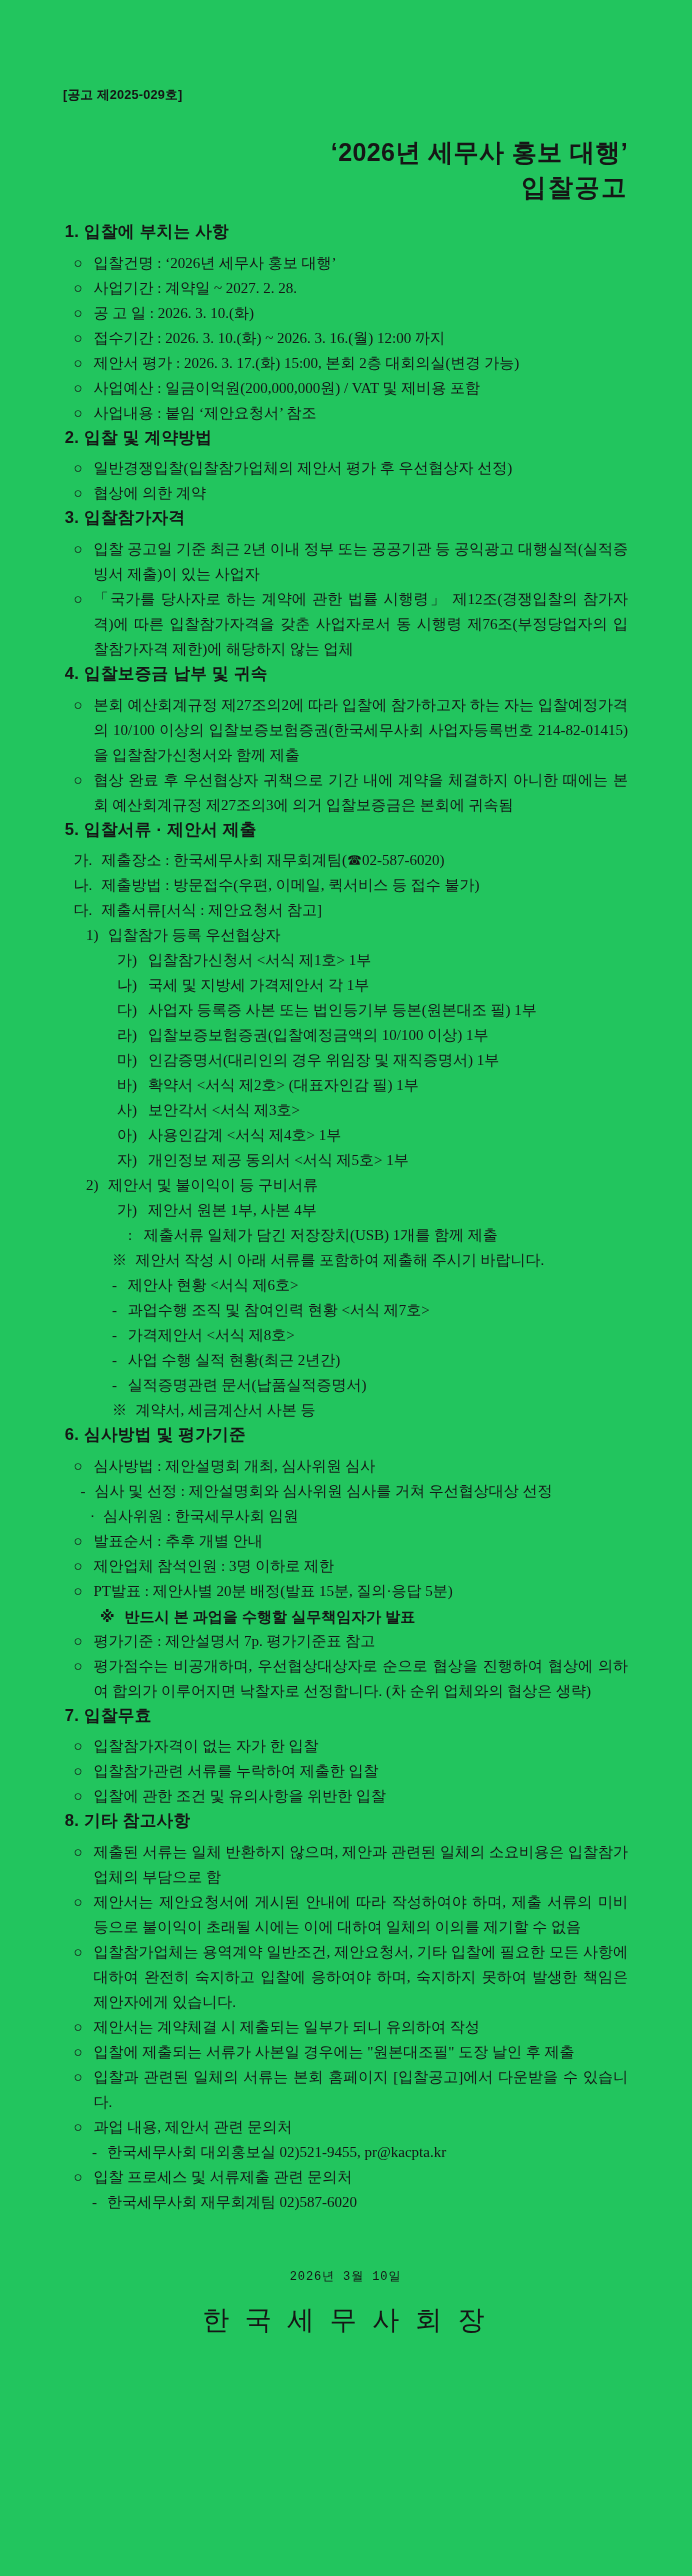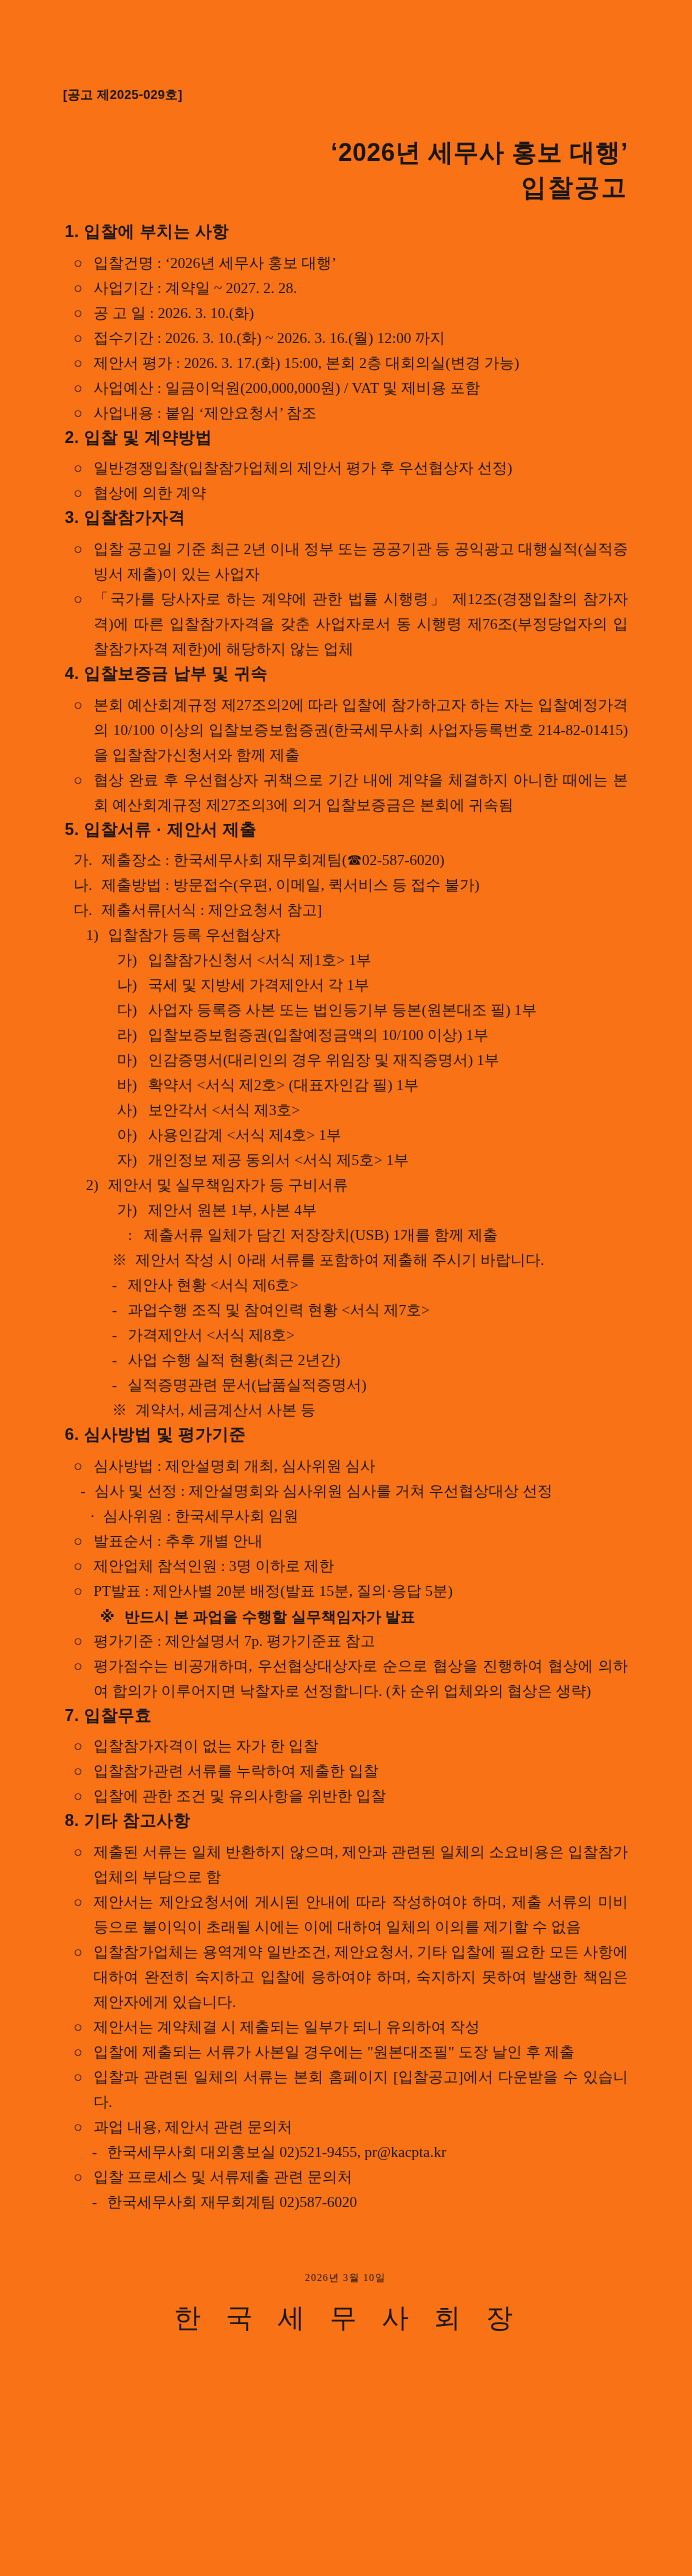--- a/index.html
+++ b/index.html
@@ -1,21 +1,21 @@
 <!DOCTYPE html>
 <html lang="ko" style="font-size:14px"><head>
 <meta charset="utf-8">
 <style>
   html,body{margin:0;padding:0;background:#ffffff;}
   .page{
     position:relative;
     width:693px;
     height:2576px;
     margin:0 auto;
-    background:#f97316;
+    background:#22c55e;
     color:#161616;
     box-sizing:border-box;
     padding:87px 65px 0 63px;
     overflow:hidden;
     font-family:"Liberation Serif","DejaVu Serif",serif;
   }
   .doc-number{
     font-family:"Liberation Sans","DejaVu Sans",sans-serif;
     font-weight:bold;
     font-size:12.7px;
@@ -63,30 +63,31 @@
   .s-dash8{padding-left:29px}  .s-dash8 .marker{width:15px}
   .item.bold{
     font-family:"Liberation Sans","DejaVu Sans",sans-serif;
     font-weight:bold;
   }
   .footer{
     text-align:center;
   }
   .footer-date{
     margin-top:51px;
-    font-size:10px;
+    font-size:12px;
     line-height:23px;
     letter-spacing:0.9px;
+    font-family:Liberation Mono, monospace;
   }
   .footer-signature{
     margin-top:12.2px;
     font-size:27px;
     line-height:38px;
     letter-spacing:4.4px;
-    font-family:Liberation Mono, monospace;
+    font-family:Liberation Serif, serif;
     text-align:center;
   }
 </style>
 </head>
 <body>
 
 <div class="page">
   <div class="doc-number">[공고 제2025-029호]</div>
 
   <div class="title-block">
@@ -208,21 +209,21 @@
         <div class="item s-gax">
           <span class="marker">아)</span>
           <div class="text">사용인감계 &lt;서식 제4호&gt; 1부</div>
         </div>
         <div class="item s-gax">
           <span class="marker">자)</span>
           <div class="text">개인정보 제공 동의서 &lt;서식 제5호&gt; 1부</div>
         </div>
         <div class="item s-num">
           <span class="marker">2)</span>
-          <div class="text">제안서 및 실무책임자가 등 구비서류</div>
+          <div class="text">제안서 및 불이익이 등 구비서류</div>
         </div>
         <div class="item s-gax">
           <span class="marker">가)</span>
           <div class="text">제안서 원본 1부, 사본 4부</div>
         </div>
         <div class="item s-colon">
           <span class="marker">:</span>
           <div class="text">제출서류 일체가 담긴 저장장치(USB) 1개를 함께 제출</div>
         </div>
         <div class="item s-rem">

